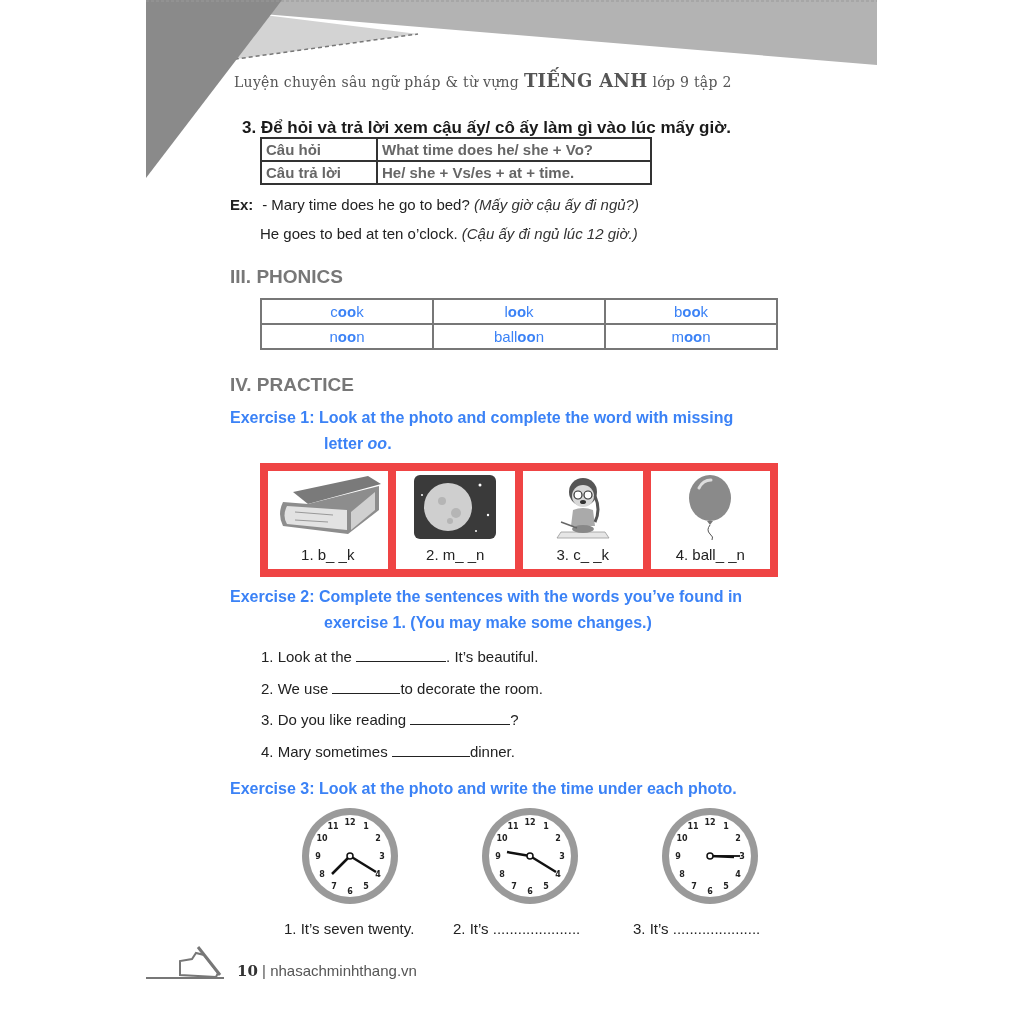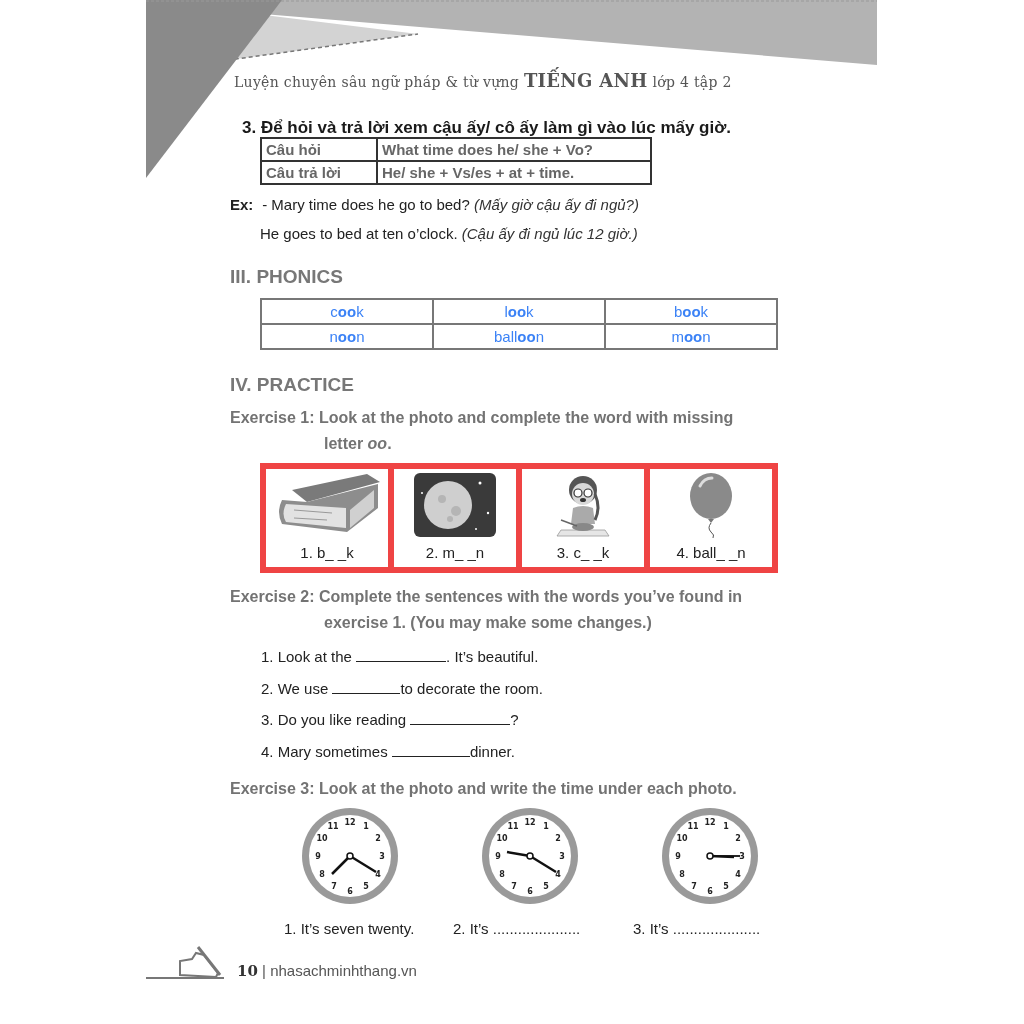--- a/index.html
+++ b/index.html
@@ -13,24 +13,24 @@
   .grammar { position:absolute; left:260px; top:137px; width:392px; }
   .grammar td { border:2px solid #333; font-size:15px; font-weight:bold; color:#666; padding:1px 4px; height:19px; }
   .grammar td.c1 { width:106px; }
   .ex { position:absolute; left:230px; font-size:15px; color:#222; }
   .ex .lbl { font-weight:bold; display:inline-block; width:28px; }
   .ex i { color:#333; }
   .h2 { position:absolute; left:230px; margin:0; font-size:19px; font-weight:bold; color:#777; }
   .phon { position:absolute; left:260px; top:298px; width:518px; }
   .phon td { border:2px solid #777; text-align:center; font-size:15px; color:#3b82f6; height:23px; width:33.3%; padding:0; }
   .phon td b { font-weight:bold; }
-  .exh { position:absolute; left:230px; font-size:16px; font-weight:bold; color:#737373; line-height:26px; width:575px; }
+  .exh { position:absolute; left:230px; font-size:16px; font-weight:bold; color:#3b82f6; line-height:26px; width:575px; }
   .exh .ind { display:block; padding-left:94px; }
   .pics { position:absolute; left:260px; top:463px; width:518px; height:102px; }
-  .pics td { border:6px solid #ef4444; width:25%; vertical-align:top; text-align:center; padding:0; }
+  .pics td { border:8px solid #ef4444; width:25%; vertical-align:top; text-align:center; padding:0; }
   .pic { height:72px; display:flex; align-items:center; justify-content:center; }
   .pics .cap { font-size:15px; color:#222; height:26px; line-height:24px; }
   .sent { position:absolute; left:261px; font-size:15px; color:#222; }
   .blank { display:inline-block; border-bottom:1px solid #222; height:14px; vertical-align:baseline; }
   .clocks { position:absolute; left:300px; top:806px; width:470px; height:104px; }
   .clock { position:absolute; top:0; width:100px; height:100px; }
   .answers { position:absolute; top:920px; font-size:15px; color:#222; }
   .footer { position:absolute; left:146px; top:945px; }
   .footer-text { position:absolute; left:237px; top:962px; font-size:15px; color:#555; }
   .footer-text .num { font-family:"DejaVu Serif", serif; font-weight:bold; color:#333; }
@@ -45,21 +45,21 @@
     <polygon points="240,0 877,0 877,65 240,12" fill="#b3b3b3"></polygon>
     <polygon points="240,12 418,34 214,62" fill="#d3d3d3"></polygon>
     <line x1="214" y1="62" x2="418" y2="34" stroke="#777" stroke-width="1.5" stroke-dasharray="4,3"></line>
     <polygon points="146,0 282,0 146,178" fill="#8a8a8a"></polygon>
     <line x1="146" y1="1" x2="877" y2="1" stroke="#999" stroke-width="1" stroke-dasharray="3,2"></line>
   </svg>
 
   <div class="running-head">
     <span>Luyện chuyên sâu ngữ pháp &amp; từ vựng</span>
     <span class="brand">TIẾNG ANH</span>
-    <span>lớp 4 tập 2</span>
+    <span>lớp 9 tập 2</span>
   </div>
 
   <h3 class="s3">3. Để hỏi và trả lời xem cậu ấy/ cô ấy làm gì vào lúc mấy giờ.</h3>
 
   <table class="grammar">
     <tbody>
         <tr>
       <td class="c1">Câu hỏi</td>
       <td>What time does he/ she + Vo?</td>
     </tr>

